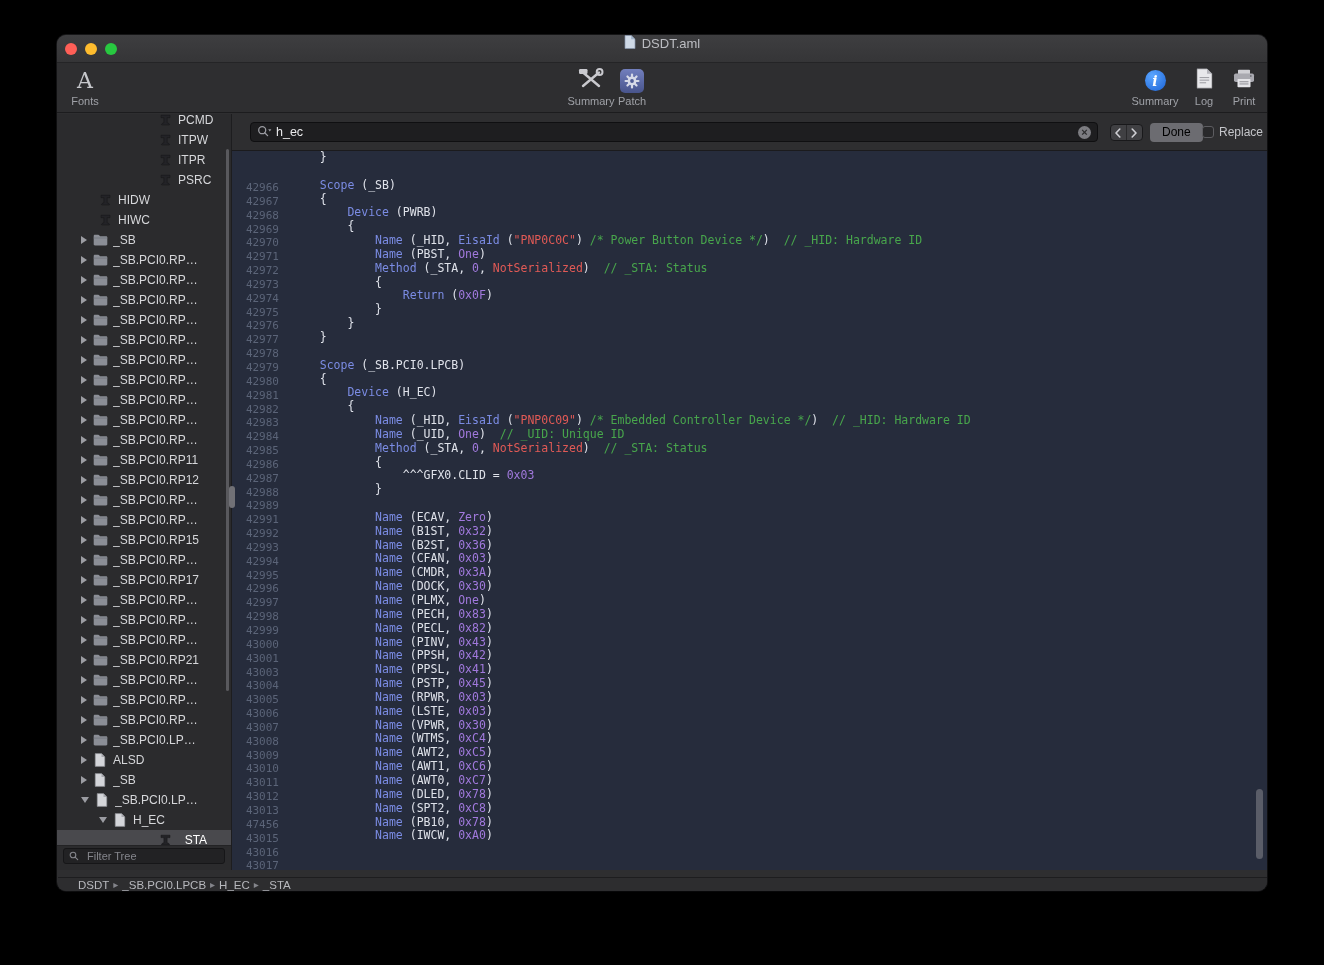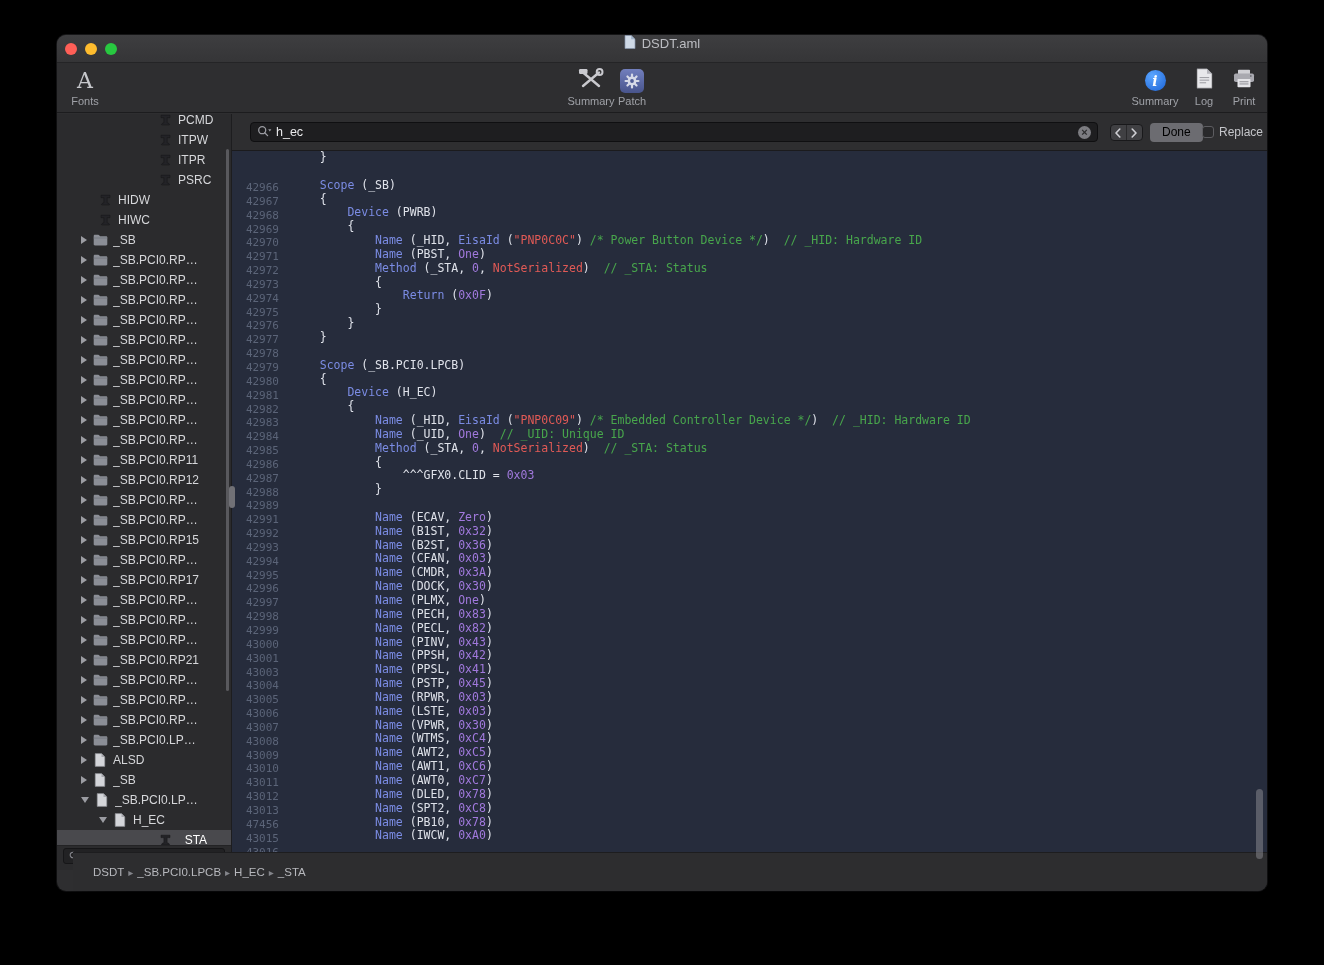--- a/index.html
+++ b/index.html
@@ -99,21 +99,21 @@
   .cl { height:13.846px; line-height:13.846px; display:flex; white-space:pre; }
   .ln { width:60px; text-align:right; padding-right:13px; color:#5b6478; flex:none; font-size:11px;margin-top:30px; }
   .codeseg { flex:1; overflow:hidden; }
   .k { color:#7b8ce4; } .w { color:#dfe2ea; } .s { color:#e25a56; }
   .c { color:#48a64c; } .n { color:#a179dd; } .r { color:#e25a56; }
   .sel { background:#3c5a92; border-radius:1px; }
   .ed-scroll { position:absolute; right:4px; top:638px; width:7px; height:70px;
                background:#8d8d93; opacity:.5; border-radius:4px; z-index:4; }
 
   
-  .statusbar { position:absolute; bottom:0; left:16px; right:0; height:39px; background:#2d2d2f;
+  .statusbar { position:absolute; bottom:0; left:1px; right:0; height:14px; background:#2d2d2f;
                border-top:1px solid #1d1d1f; display:flex; align-items:center;
                padding-left:18px; font-size:11.5px; color:#b7b8bd; }
   .crumb { margin:0 2px; }
   .crumb-sep { color:#84858b; font-size:10px; margin:0 2px; }
 </style>
 </head>
 <body>
 
 <div class="stage">
   <div class="window">

